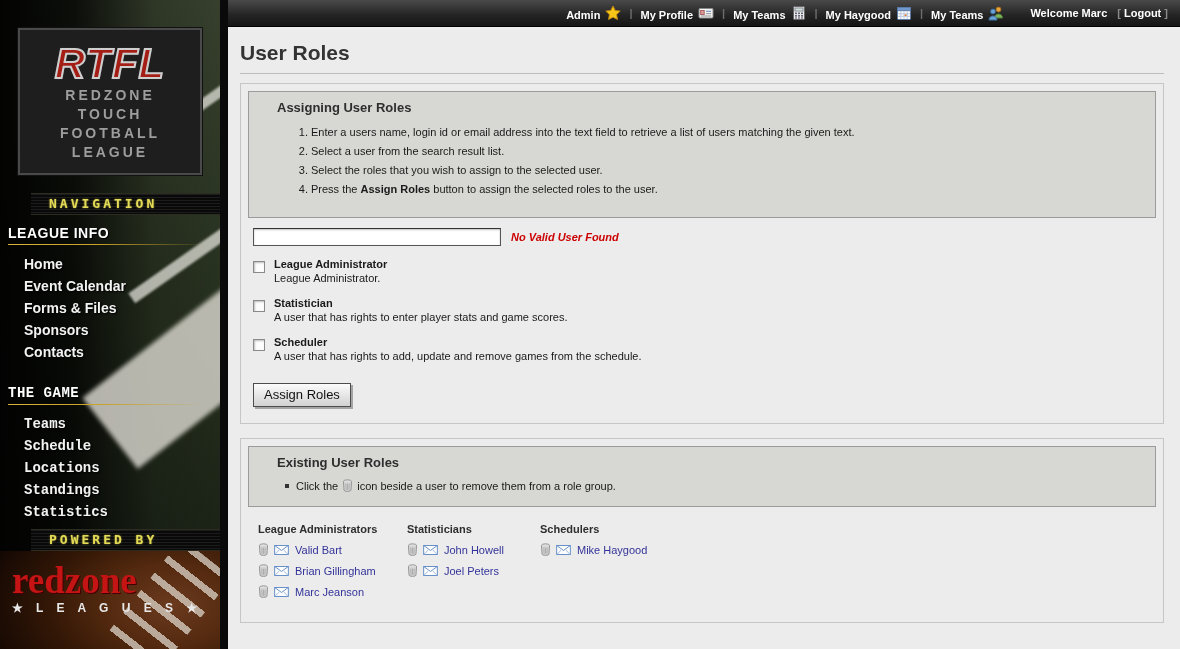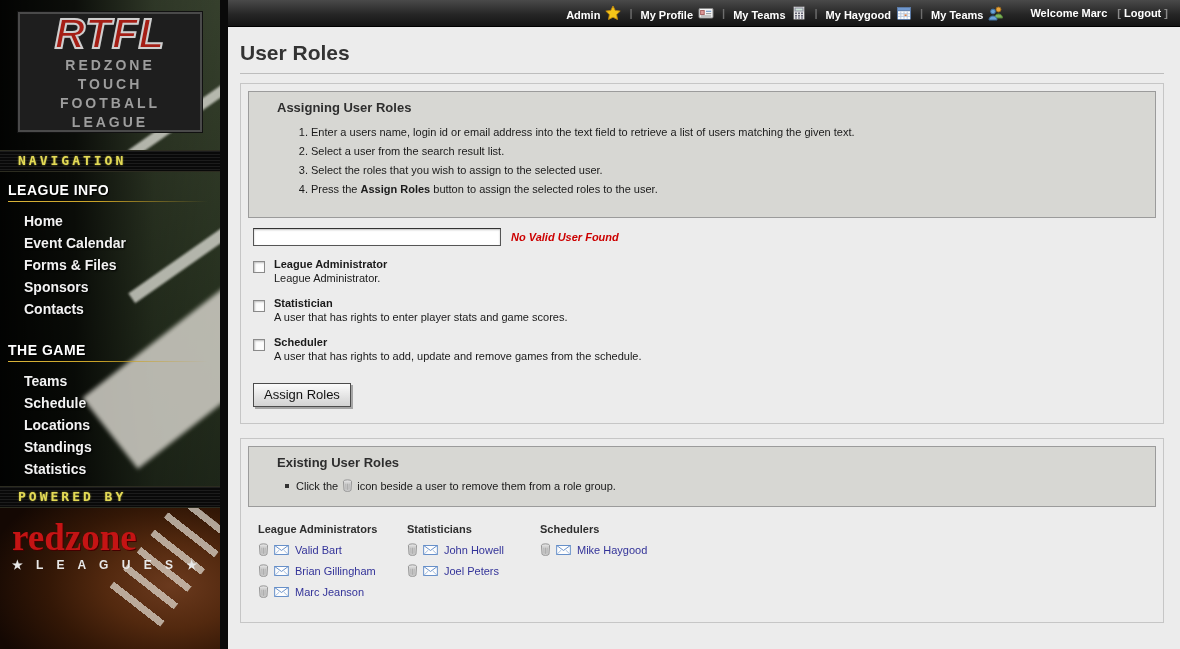--- a/index.html
+++ b/index.html
@@ -13,51 +13,52 @@
       linear-gradient(to right, rgba(0,0,0,.96) 0%, rgba(0,0,0,.82) 34%, rgba(0,0,0,.30) 70%, rgba(0,0,0,.18) 100%),
       linear-gradient(160deg, #46523b 0%, #3a462f 28%, #2f3b26 52%, #242e1e 78%, #1a2115 100%);
   }
   .yard-line { position:absolute; background:rgba(225,225,218,.75); filter:blur(1px); }
   .yl1 { width:120px; height:10px; transform:rotate(-35deg); right:-20px; top:115px; }
   .yl2 { width:130px; height:12px; transform:rotate(-35deg); right:-30px; top:255px; }
   .yl3 { width:190px; height:90px; transform:rotate(-38deg); right:-60px; top:330px; background:rgba(210,208,200,.85); filter:blur(2px); }
   .side-inner { position:relative; z-index:2; height:100%; display:flex; flex-direction:column; }
 
   .logo-box {
-    margin:12px 18px 0 18px; height:120px; background:#1e1e1e;
+    margin:28px 18px 0 18px; height:147px; background:#1e1e1e;
     border:2px solid #4a4a4a; outline:1px solid #111;
     display:flex; flex-direction:column; align-items:center; justify-content:center; cursor:pointer;
   }
   .logo-acronym {
     font-style:italic; font-weight:bold; font-size:42px; line-height:44px; color:#a51e15;
     letter-spacing:1px; -webkit-text-stroke:2px #cfcfcf; text-shadow:0 0 2px #888;
     font-family:"Liberation Sans", sans-serif;
   }
   .logo-line { font-weight:bold; font-size:14px; line-height:19px; letter-spacing:3px; color:#9d9d9d; }
 
   .matrix-bar {
     margin-top:18px; height:22px; width:220px;
     background:repeating-linear-gradient(180deg,#1c1c1c 0 1px,#090909 1px 3px);
     border-top:1px solid #2c2c20; border-bottom:1px solid #2c2c20;
     color:#e3da55; font-family:"DejaVu Sans Mono", monospace;
     font-size:13px; font-weight:bold; letter-spacing:3px; line-height:20px; padding-left:18px;
     text-shadow:0 0 2px rgba(227,218,85,.6);
+    margin-left:31px;
   }
   .matrix-bar.powered { margin-top:6px; }
 
   .side-section { padding:10px 0 0 8px; }
   .side-heading { color:#fff; font-weight:bold; font-size:14px; letter-spacing:.5px; text-shadow:1px 1px 1px #000; }
   .side-underline { margin-top:3px; height:1px; width:200px;
     background:linear-gradient(to right,#d9b43a 0%, #c9a227 45%, rgba(201,162,39,0) 100%); }
   .side-menu { list-style:none; margin-top:8px; }
   .side-menu li {
     height:22px; line-height:22px; padding-left:16px; color:#f2f2f2; font-weight:bold; font-size:14px;
     text-shadow:1px 1px 2px #000; cursor:pointer;
   }
-  .game-section { margin-top:12px; }
+  .game-section { margin-top:12px;font-family:Liberation Mono, monospace; }
 
   .rz-area {
     flex:1; position:relative; overflow:hidden; padding:12px 0 0 12px;
     background:
       radial-gradient(ellipse 190px 120px at 78% 55%, #6b3a1e 0%, #53290f 35%, #331706 65%, #140803 100%),
       #0d0703;
   }
   .rz-laces { position:absolute; right:18px; top:-6px; width:64px; height:120px; transform:rotate(38deg);
     background:repeating-linear-gradient(180deg, rgba(232,228,218,.85) 0 7px, rgba(60,30,12,0) 7px 22px); opacity:.8; }
   .rz-name { position:relative; z-index:2; color:#c41414; font-weight:bold; font-size:37px; line-height:36px;

